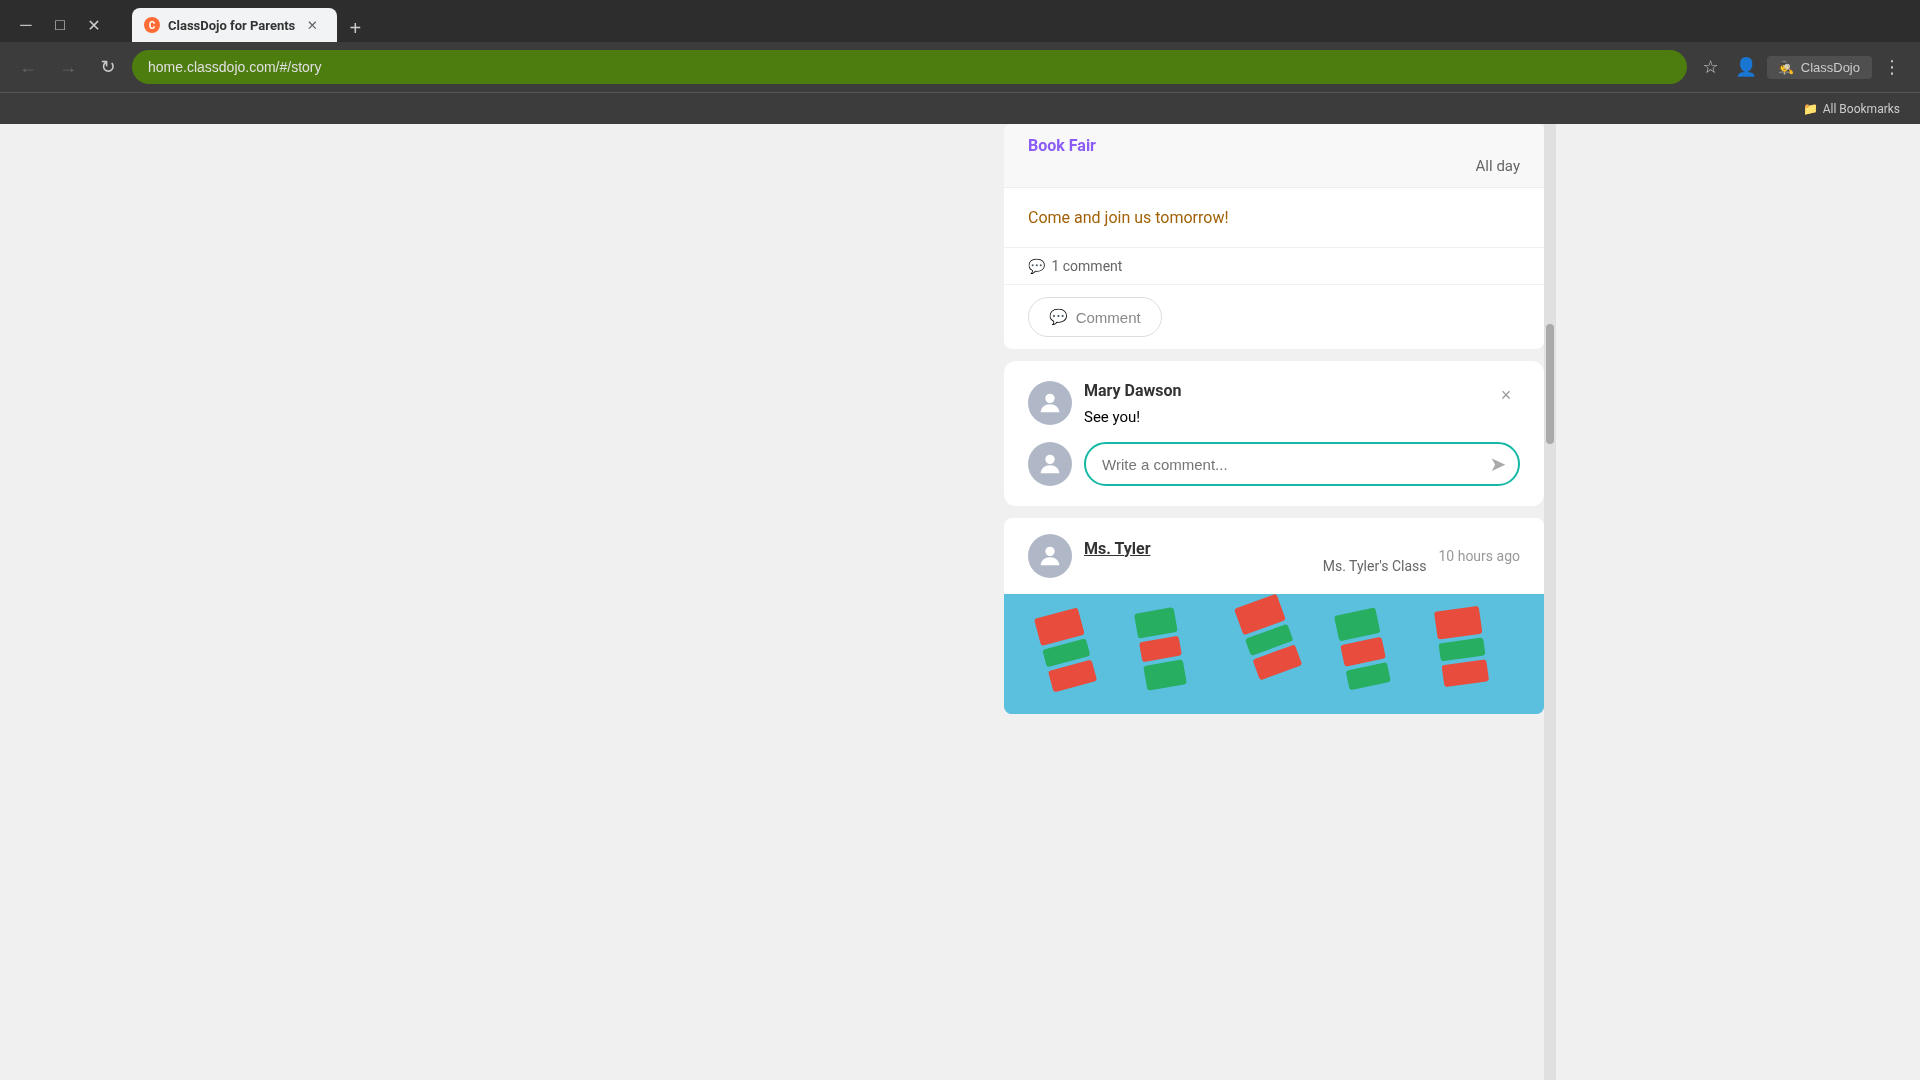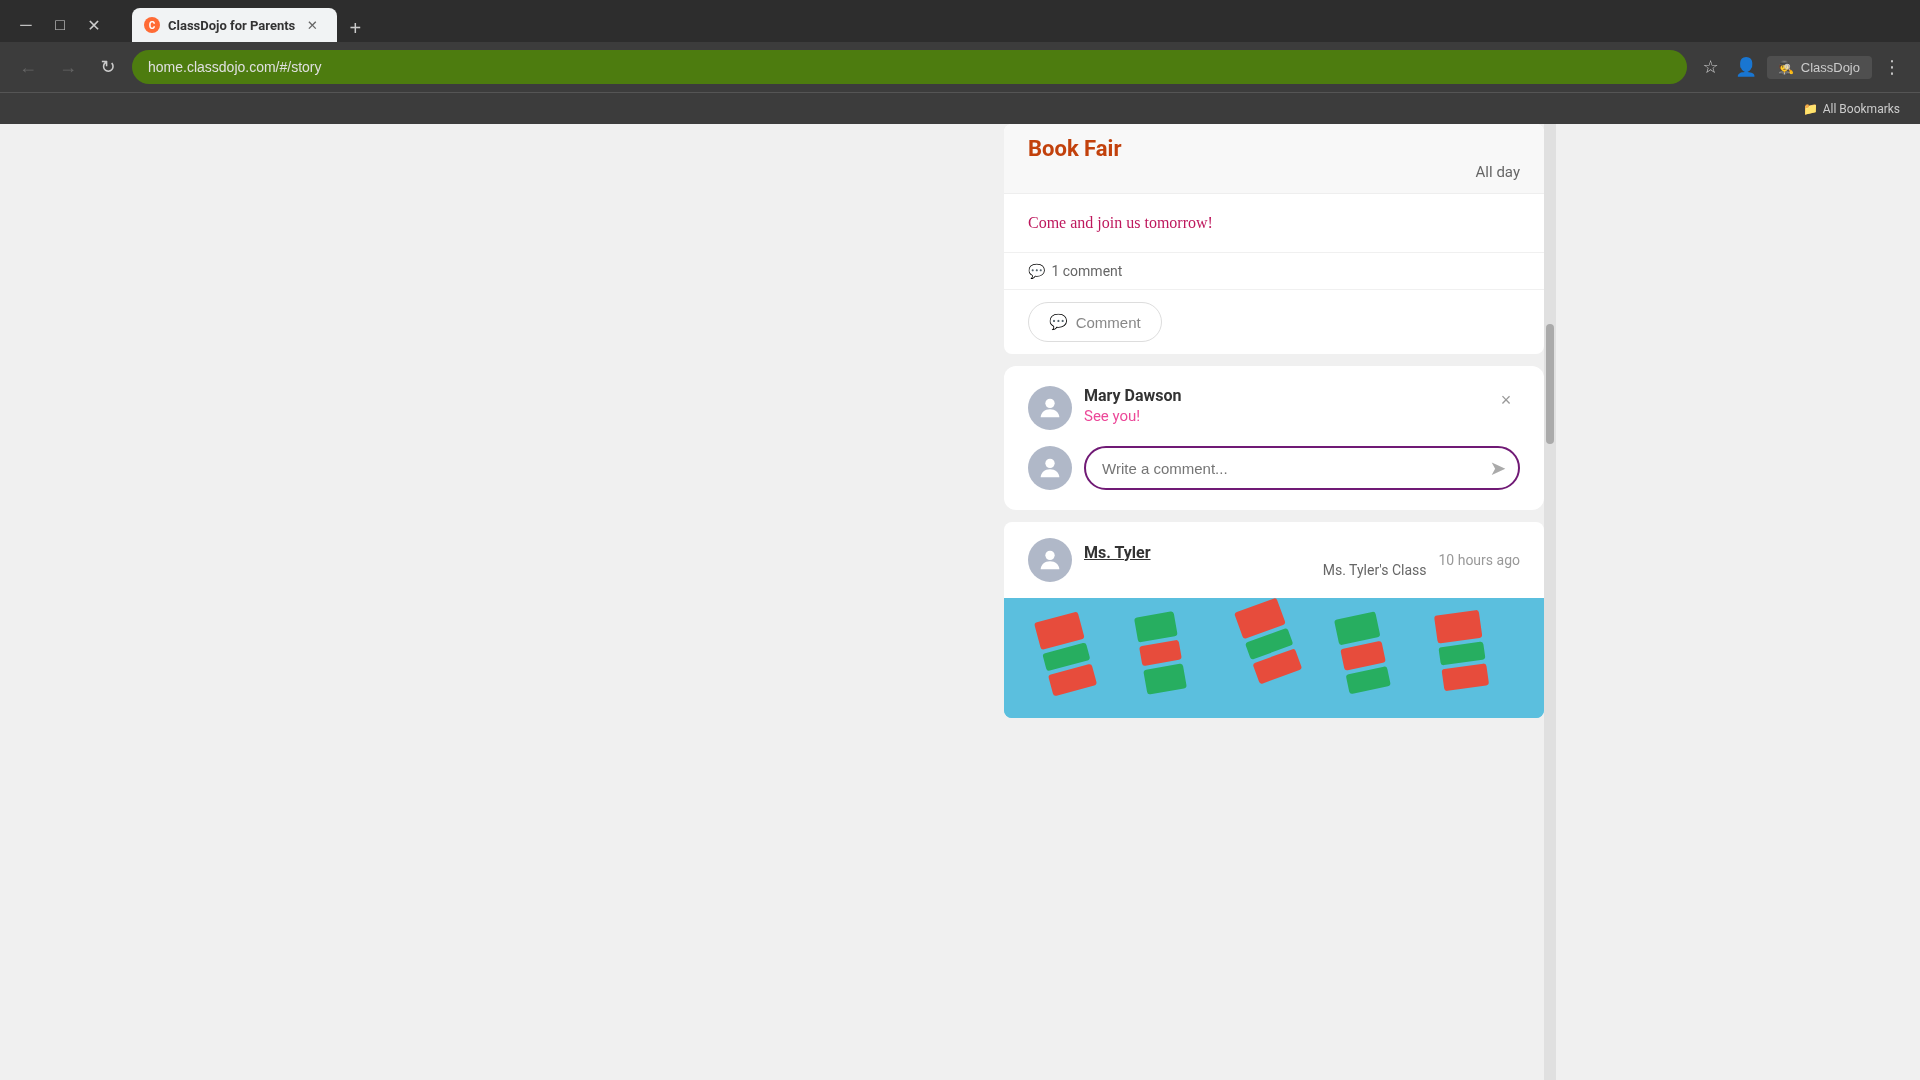--- a/index.html
+++ b/index.html
@@ -176,35 +176,34 @@
       border-radius: 8px;
       margin-bottom: 12px;
       overflow: hidden;
     }
     .event-header {
       background: #f8f8f8;
       padding: 12px 24px;
       border-bottom: 1px solid #eee;
     }
     .event-title {
-      font-size: 22px;
+      font-size: 16px;
       font-weight: 700;
-      color: #c2410c;
+      color: #8b5cf6;
     }
     .event-subtitle {
       font-size: 15px;
       color: #666;
       margin-top: 2px;
       text-align: right;
     }
     .event-description {
       font-size: 16px;
-      color: #be185d;
+      color: #a16207;
       padding: 20px 24px;
-      font-family: Liberation Serif, serif;
     }
     .comment-count-row {
       padding: 10px 24px;
       border-top: 1px solid #f0f0f0;
       display: flex;
       align-items: center;
       gap: 6px;
       color: #666;
       font-size: 14px;
     }
@@ -248,22 +247,22 @@
     }
     .avatar svg { width: 28px; height: 28px; }
     .comment-content { flex: 1; }
     .comment-author {
       font-weight: 700;
       font-size: 16px;
       color: #333;
     }
     .comment-text {
       font-size: 15px;
-      color: #ec4899;
-      margin-top: 2px;
+      color: #000000;
+      margin-top: 8px;
     }
     .comment-delete {
       position: absolute;
       right: 0; top: 0;
       width: 28px; height: 28px;
       border: none; background: transparent;
       cursor: pointer;
       color: #999;
       font-size: 18px;
       display: flex; align-items: center; justify-content: center;
@@ -272,21 +271,21 @@
     .comment-input-row {
       display: flex;
       align-items: center;
       gap: 12px;
       margin-top: 8px;
     }
     .comment-input-wrapper {
       flex: 1;
       display: flex;
       align-items: center;
-      border: 2px solid #701a75;
+      border: 2px solid #14b8a6;
       border-radius: 24px;
       overflow: hidden;
       background: white;
       gap: 20px;
     }
     .comment-input {
       flex: 1;
       border: none;
       outline: none;
       padding: 10px 16px;

